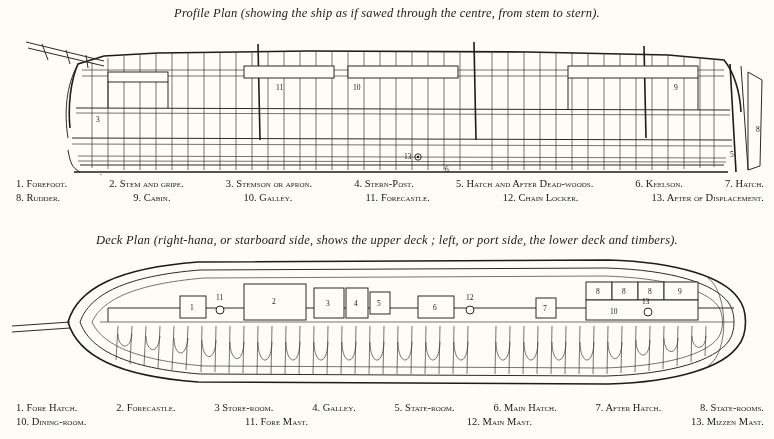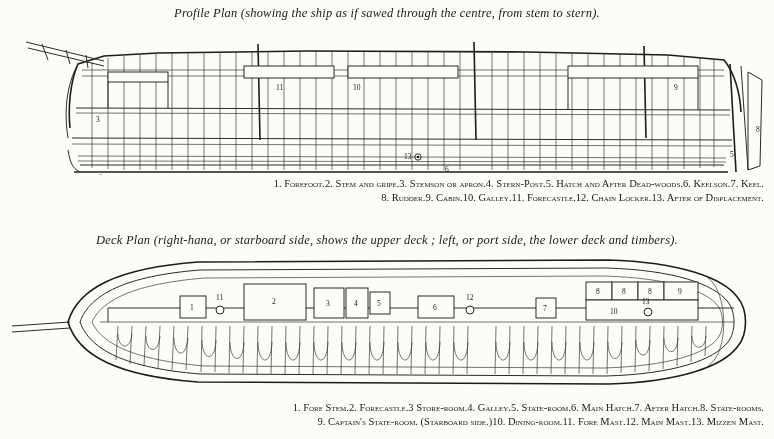--- a/index.html
+++ b/index.html
@@ -21,21 +21,21 @@
   }
   #profile-caption{position:absolute;top:6px;left:0;width:774px;}
   #deck-caption{position:absolute;top:233px;left:0;width:774px;}
 
   .legend{
     position:absolute;
     left:16px;width:748px;
     font-size:10.5px;
     font-variant:small-caps;
   }
-  .legend .row{display:flex;justify-content:flex-end;margin-bottom:3px;white-space:nowrap;}
+  .legend .row{display:flex;justify-content:space-between;margin-bottom:3px;white-space:nowrap;}
   .legend .item{white-space:nowrap;}
   .legend .num{font-weight:normal;}
   #profile-legend{top:178px;}
   #deck-legend{top:402px;}
 
   .figure{position:absolute;}
   #profile-figure{top:20px;left:8px;width:760px;height:155px;}
   #deck-figure{top:248px;left:8px;width:760px;height:148px;}
 
   svg{display:block;}
@@ -183,21 +183,21 @@
       <span class="item">
         <span class="num">5.</span>
         <span>Hatch and After Dead-woods.</span>
       </span>
       <span class="item">
         <span class="num">6.</span>
         <span>Keelson.</span>
       </span>
       <span class="item">
         <span class="num">7.</span>
-        <span>Keel.</span>
+        <span>Hatch.</span>
       </span>
     </div>
     <div class="row">
       <span class="item">
         <span class="num">8.</span>
         <span>Rudder.</span>
       </span>
       <span class="item">
         <span class="num">9.</span>
         <span>Cabin.</span>
@@ -353,21 +353,21 @@
       <text class="lbl" x="634" y="56">13</text>
 
       <path class="ln-thin" d="M 700 30 C 720 44 722 104 700 118"></path>
     </svg>
   </div>
 
   <div class="legend" id="deck-legend">
     <div class="row">
       <span class="item">
         <span class="num">1.</span>
-        <span>Fore Stem.</span>
+        <span>Fore Hatch.</span>
       </span>
       <span class="item">
         <span class="num">2.</span>
         <span>Forecastle.</span>
       </span>
       <span class="item">
         <span class="num">3</span>
         <span>Store-room.</span>
       </span>
       <span class="item">
@@ -386,24 +386,20 @@
         <span class="num">7.</span>
         <span>After Hatch.</span>
       </span>
       <span class="item">
         <span class="num">8.</span>
         <span>State-rooms.</span>
       </span>
     </div>
     <div class="row">
       <span class="item">
-        <span class="num">9.</span>
-        <span>Captain's State-room.  (Starboard side.)</span>
-      </span>
-      <span class="item">
         <span class="num">10.</span>
         <span>Dining-room.</span>
       </span>
       <span class="item">
         <span class="num">11.</span>
         <span>Fore Mast.</span>
       </span>
       <span class="item">
         <span class="num">12.</span>
         <span>Main Mast.</span>

